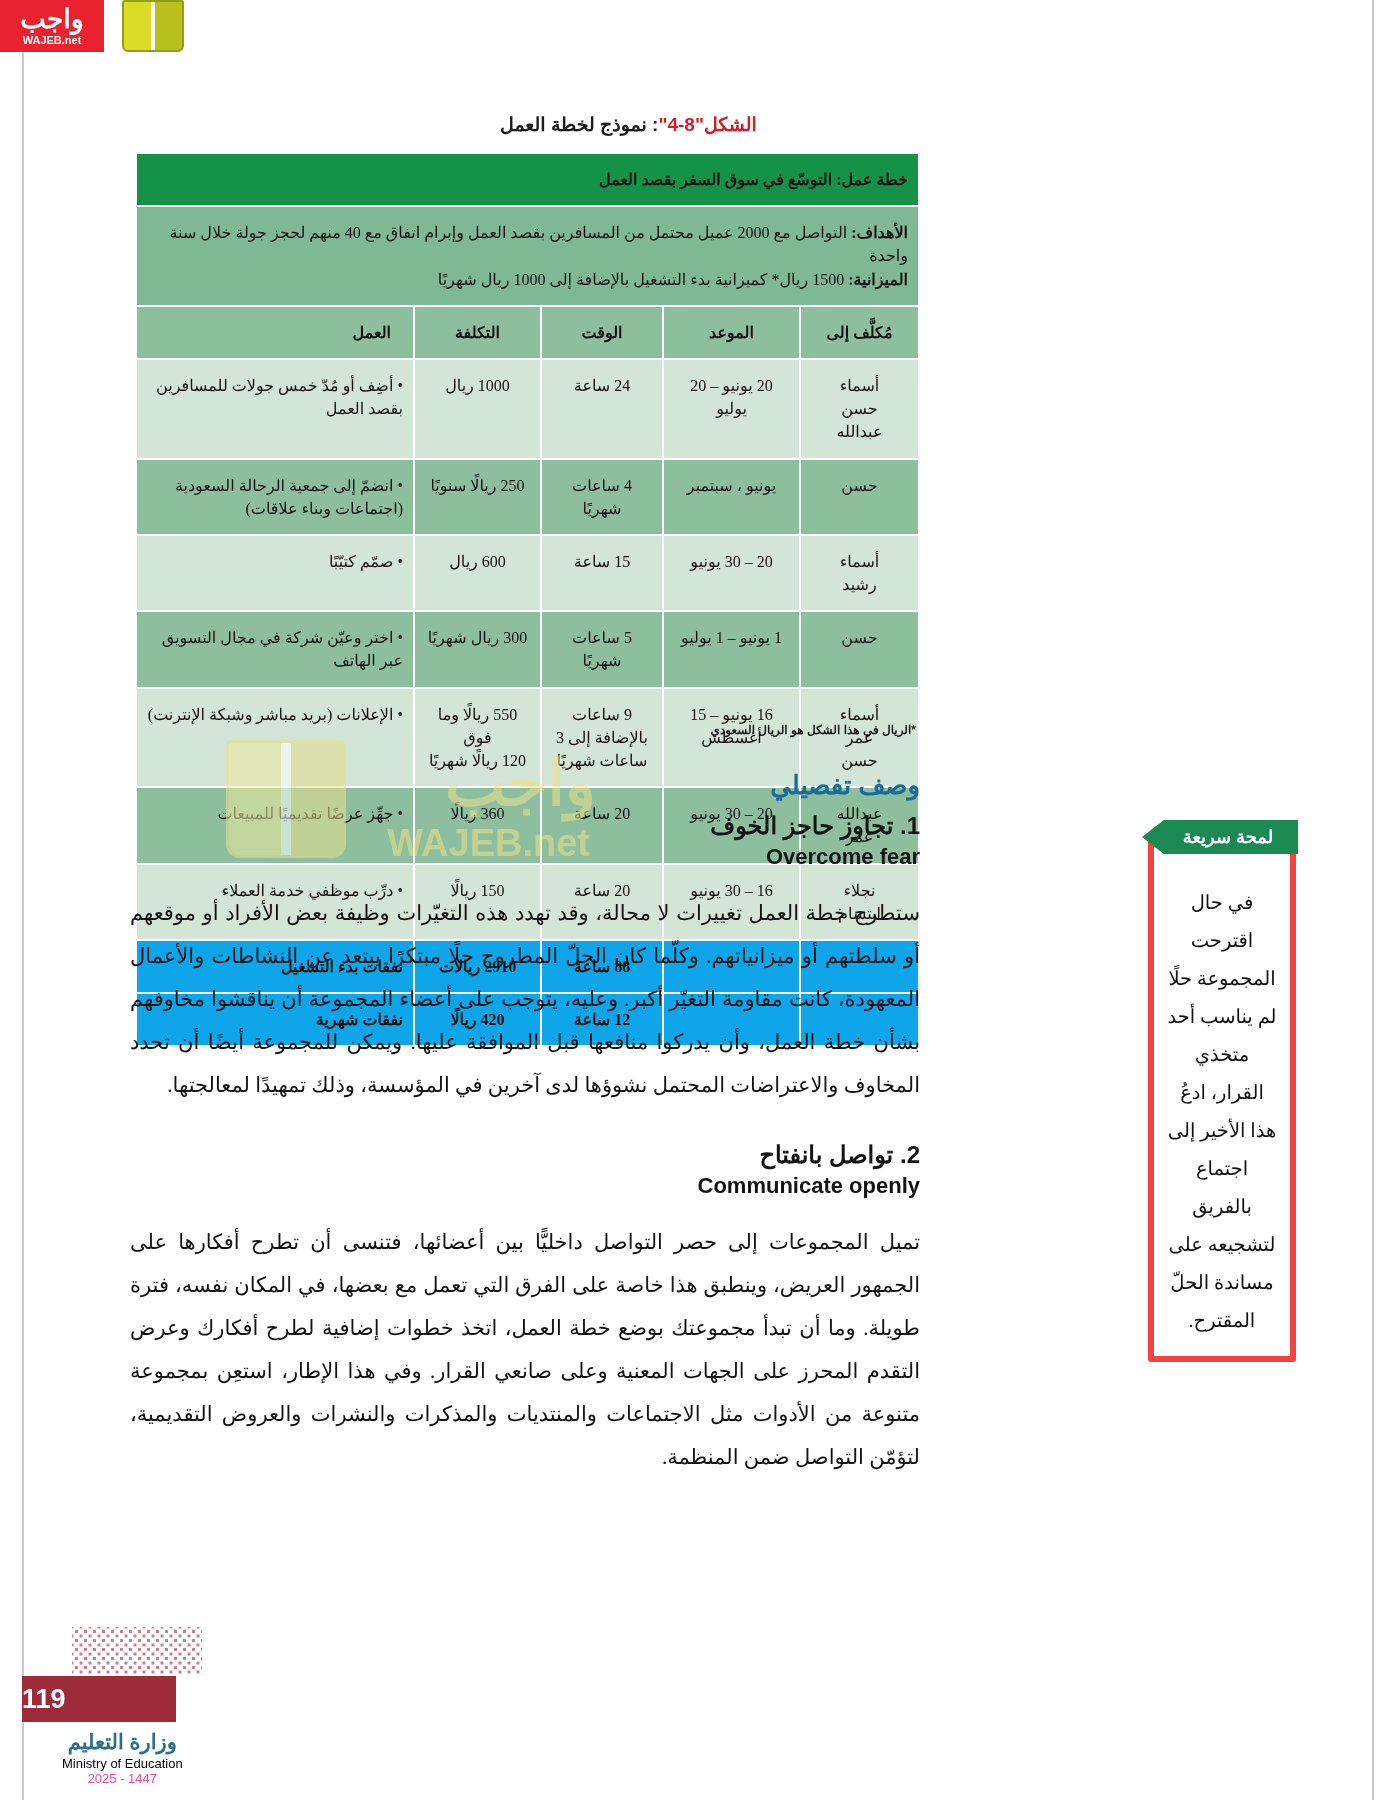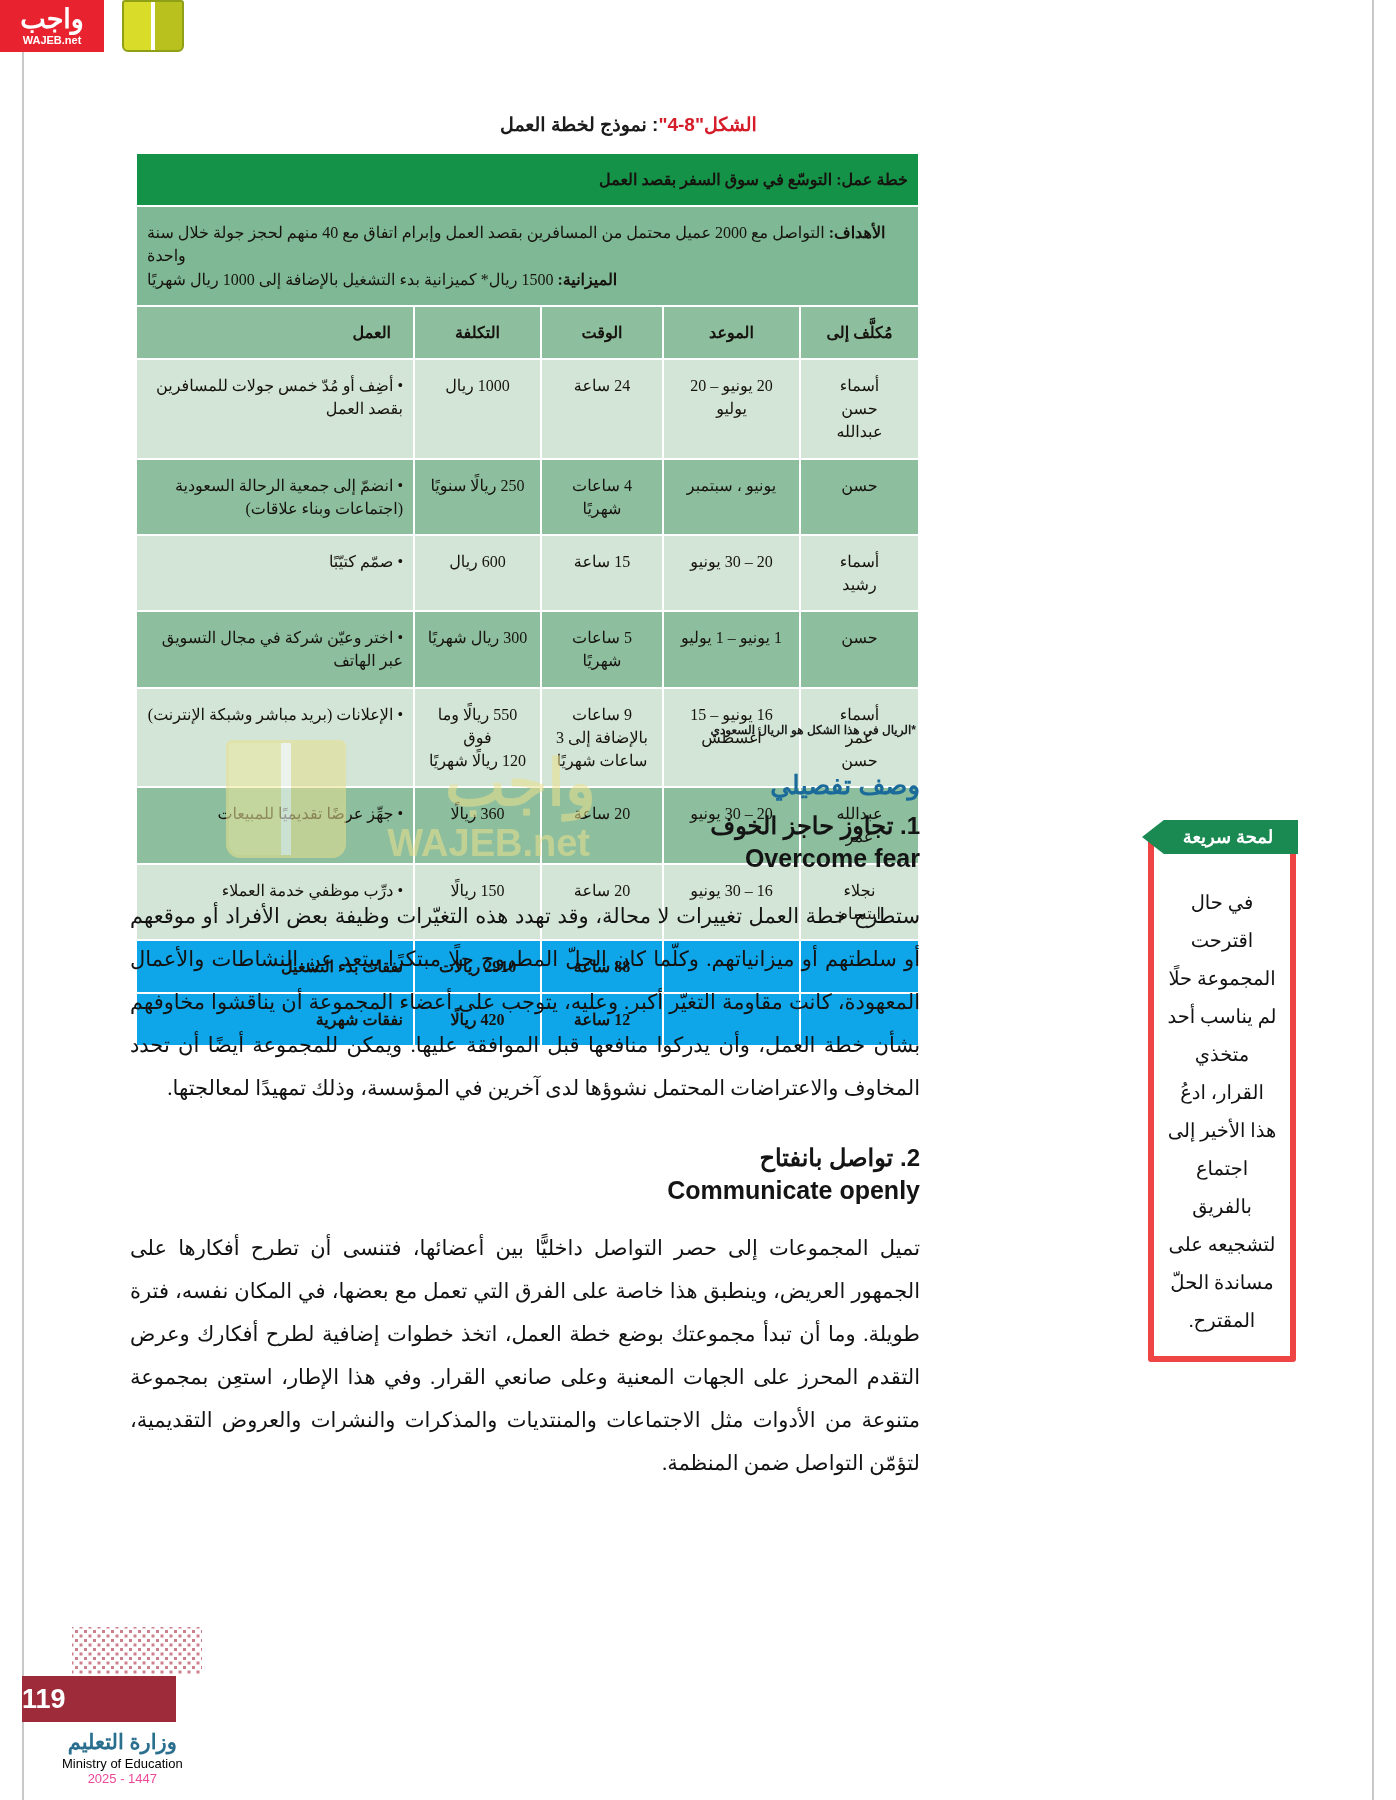--- a/index.html
+++ b/index.html
@@ -95,21 +95,21 @@
     background: #149248;
     color: #ffffff;
     font-weight: 700;
     font-size: 16.5px;
     text-align: right;
     padding: 7px 12px;
   }
   .band-info {
     background: #7fb894;
     color: #10150f;
-    text-align: left;
+    text-align: right;
     font-size: 16px;
     padding: 8px 12px 10px 12px;
     line-height: 1.6;
   }
   .band-info b { font-weight: 700; }
   .col-head {
     background: #8dbf9f;
     color: #11150f;
     font-weight: 700;
     font-size: 17px;
@@ -194,21 +194,21 @@
   }
   .num-head-ar {
     font-family: "Liberation Sans", sans-serif;
     font-size: 24px; font-weight: 700;
     color: #141414;
     text-align: right;
     margin: 0 0 4px 0;
   }
   .num-head-en {
     font-family: "Liberation Sans", sans-serif;
-    font-size: 25px; font-weight: 700;
+    font-size: 22px; font-weight: 700;
     color: #141414;
     direction: ltr;
     text-align: right;
     margin: 0 0 22px 0;
   }
   .para {
     font-family: "Liberation Serif", serif;
     font-size: 21px;
     line-height: 2.05;
     color: #121212;

